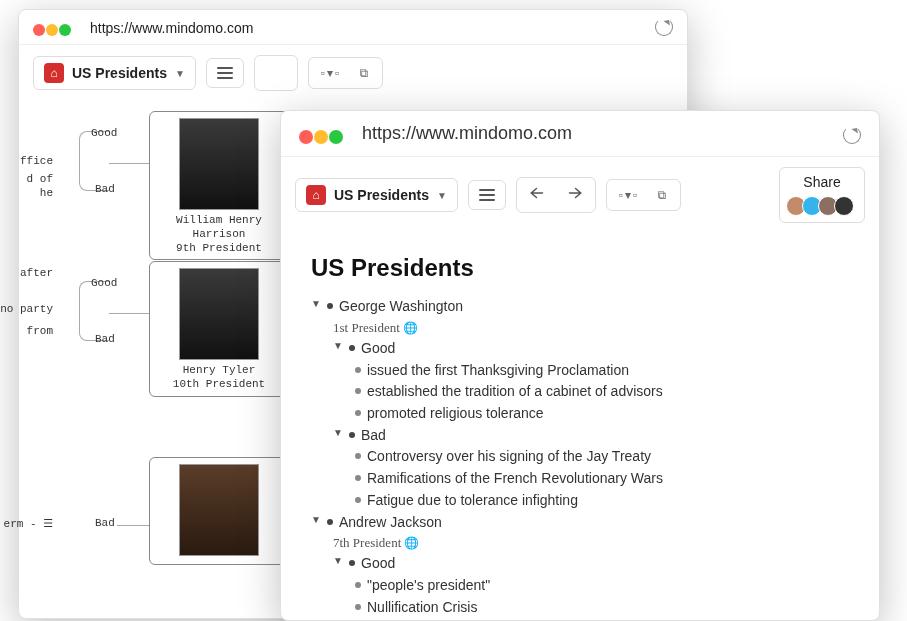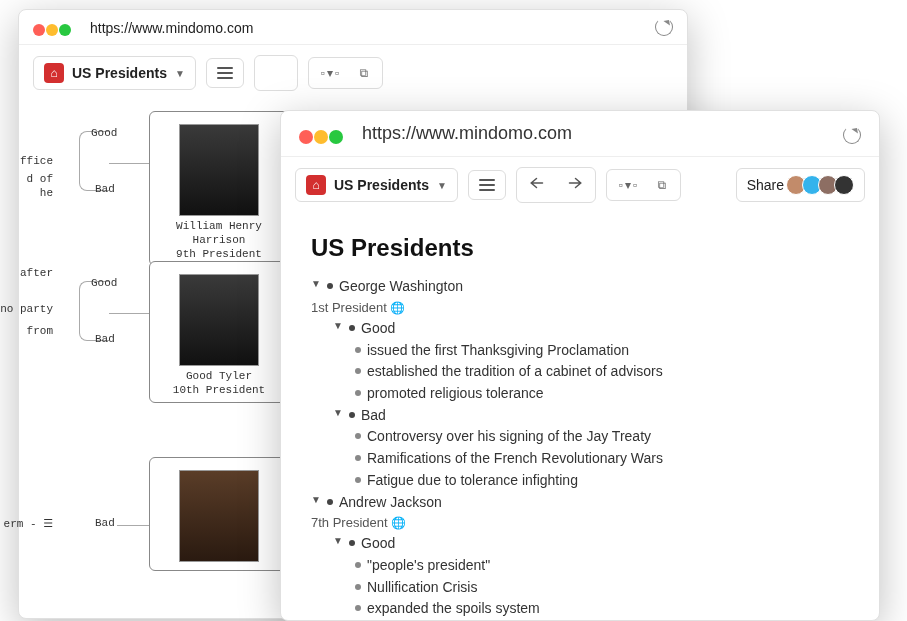--- a/index.html
+++ b/index.html
@@ -58,42 +58,42 @@
     color:#fff; font-size:12px; font-weight:bold;
   }
   .doc-title { font-weight:700; font-size:14px; color:#222; }
   .chev-down { font-size:10px; color:#666; }
   .menu-icon { display:flex; flex-direction:column; gap:3px; padding:2px 0;}
   .menu-icon span { width:16px; height:2px; background:#555; border-radius:1px;}
   .iconbtn { border:1px solid #ddd; border-radius:6px; padding:8px 10px; display:flex; gap:14px; align-items:center;}
   .iconbtn.split > span { padding: 0 2px; }
   .share-group {
     margin-left:auto; display:flex; align-items:center; gap:6px;
-    border:1px solid #ddd; border-radius:6px; padding:6px 10px;
+    border:1px solid #ddd; border-radius:6px; padding:6px 10px;flex-direction:column;
   }
   .share-label { font-size:14px; color:#222; }
   .avatars { display:flex; }
   .avatar { width:20px; height:20px; border-radius:50%; margin-left:-4px; border:1.5px solid #fff;}
   .av1{background:#c28b6a;} .av2{background:#34b3ec;} .av3{background:#8d6e63;} .av4{background:#333;}
 
   
   .mindmap {
     position: relative;
     font-family: "Courier New", monospace;
     font-size: 12px;
     color:#333;
     padding: 10px 0 0 0;
   }
   .node {
     position:absolute;
     width: 140px;
     text-align:center;
     border:1px solid #888;
     border-radius:6px;
-    padding:12px 4px 4px 4px;
+    padding:6px 4px 4px 4px;
     background:#fff;
   }
   .node .portrait {
     width: 80px; height: 92px; margin:0 auto 4px auto;
     background: linear-gradient(#3a3a3a,#111);
     border:1px solid #999;
   }
   .node .caption { line-height:1.25; font-size:11px; }
   .node3 .portrait { background: linear-gradient(#5a3d28,#2a1a10); }
   .label-left { position:absolute; font-size:11px; text-align:right; width:90px; }
@@ -113,21 +113,21 @@
     overflow:hidden;
   }
   .outline h2 { font-size:24px; font-weight:800; margin-bottom:10px; color:#111;}
   .row { display:flex; align-items:flex-start; gap:6px; }
   .tri { font-size:10px; color:#555; width:10px; display:inline-block;}
   .bullet { width:6px; height:6px; border-radius:50%; background:#888; margin-top:7px; flex-shrink:0;}
   .bullet.solid { background:#444; }
   .ind1 { margin-left: 0px; }
   .ind2 { margin-left: 22px; }
   .ind3 { margin-left: 44px; }
-  .sub { color:#555; font-size:13px; }
+  .sub { color:#555; font-size:13px; margin-left:22px;font-family:Liberation Serif, serif;}
   .globe { font-size:12px; }
 
   .small-icons { font-size:12px; color:#666; letter-spacing:2px;}
 </style>
 </head>
 <body>
 
 <div class="window window-back">
   <div class="titlebar">
     <span class="dot red"></span>
@@ -180,21 +180,21 @@
     <span class="gb-label" style="left:72px; top:26px;">Good</span>
     <span class="gb-label" style="left:76px; top:82px;">Bad</span>
     <div class="conn" style="left:90px; top:62px; width:40px;"></div>
     <span class="label-left" style="left:-56px; top:54px;">ffice</span>
     <span class="label-left" style="left:-56px; top:72px;">d of</span>
     <span class="label-left" style="left:-56px; top:86px;">he</span>
 
     <div class="node" style="left:130px; top:160px;">
       <div class="portrait"></div>
       <div class="caption">
-        <span>Good Tyler</span><br>
+        <span>Henry Tyler</span><br>
         <span>10th President</span>
       </div>
     </div>
     <div class="bracket" style="left:60px; top:180px; width:30px; height:60px;"></div>
     <span class="gb-label" style="left:72px; top:176px;">Good</span>
     <span class="gb-label" style="left:76px; top:232px;">Bad</span>
     <div class="conn" style="left:90px; top:212px; width:40px;"></div>
     <span class="label-left" style="left:-56px; top:166px;">after</span>
     <span class="label-left" style="left:-56px; top:202px;">no party</span>
     <span class="label-left" style="left:-56px; top:224px;">from</span>

